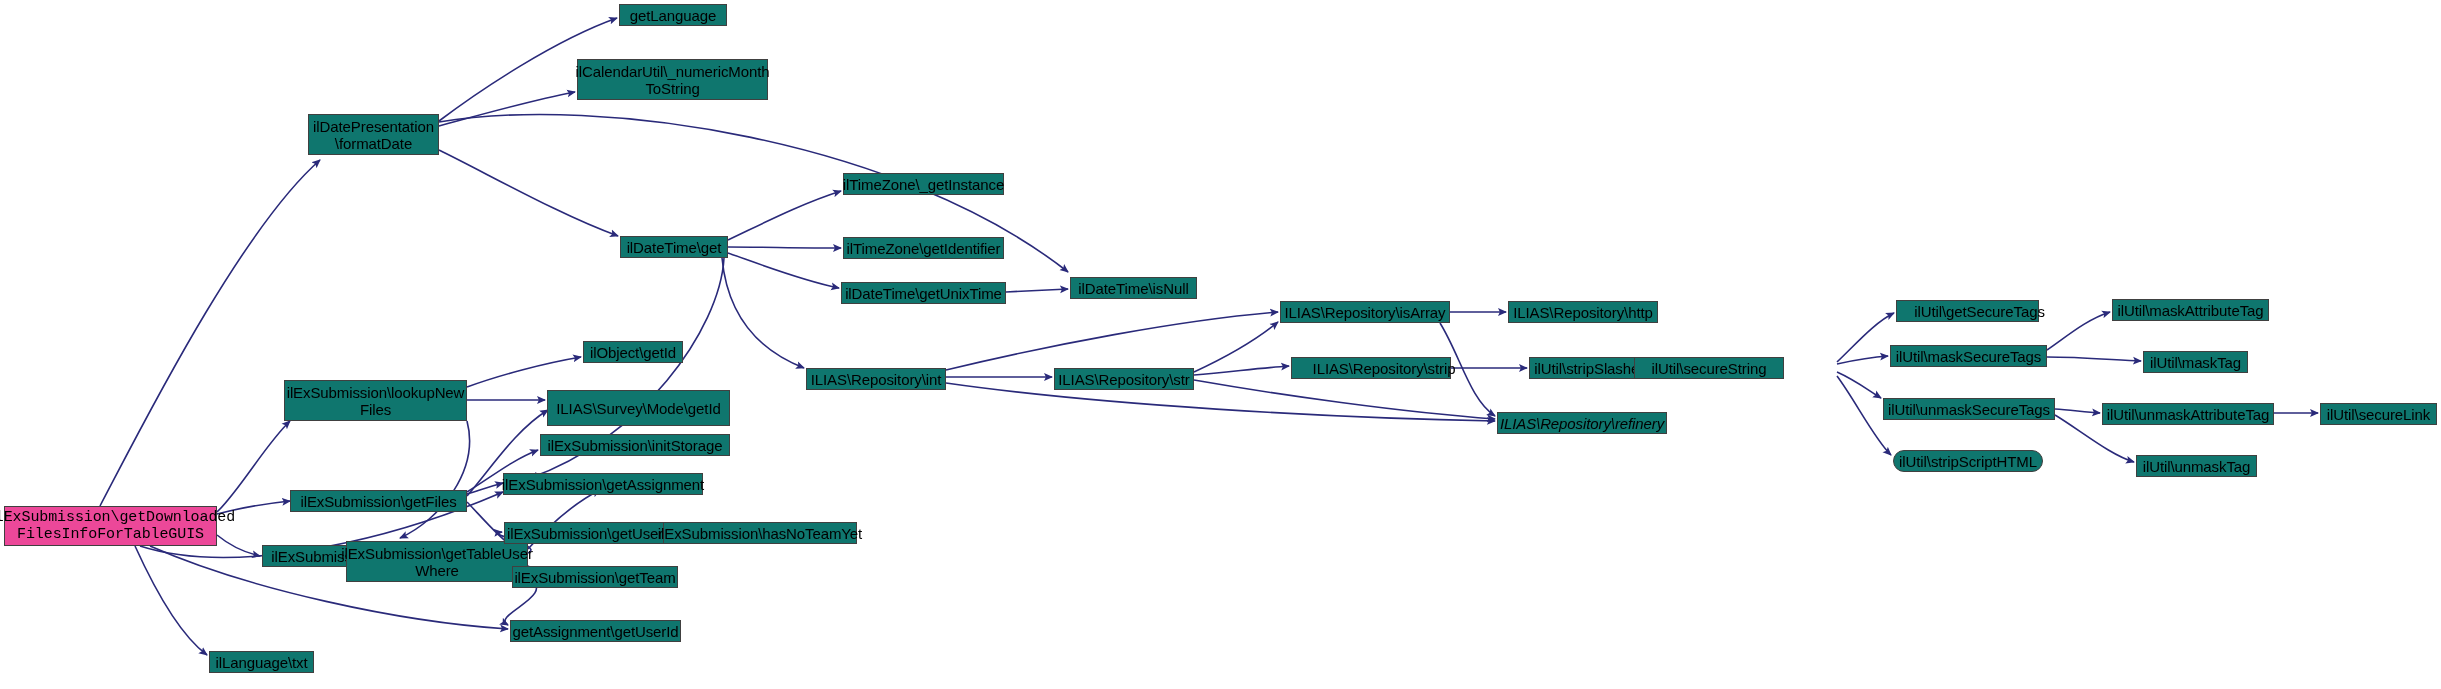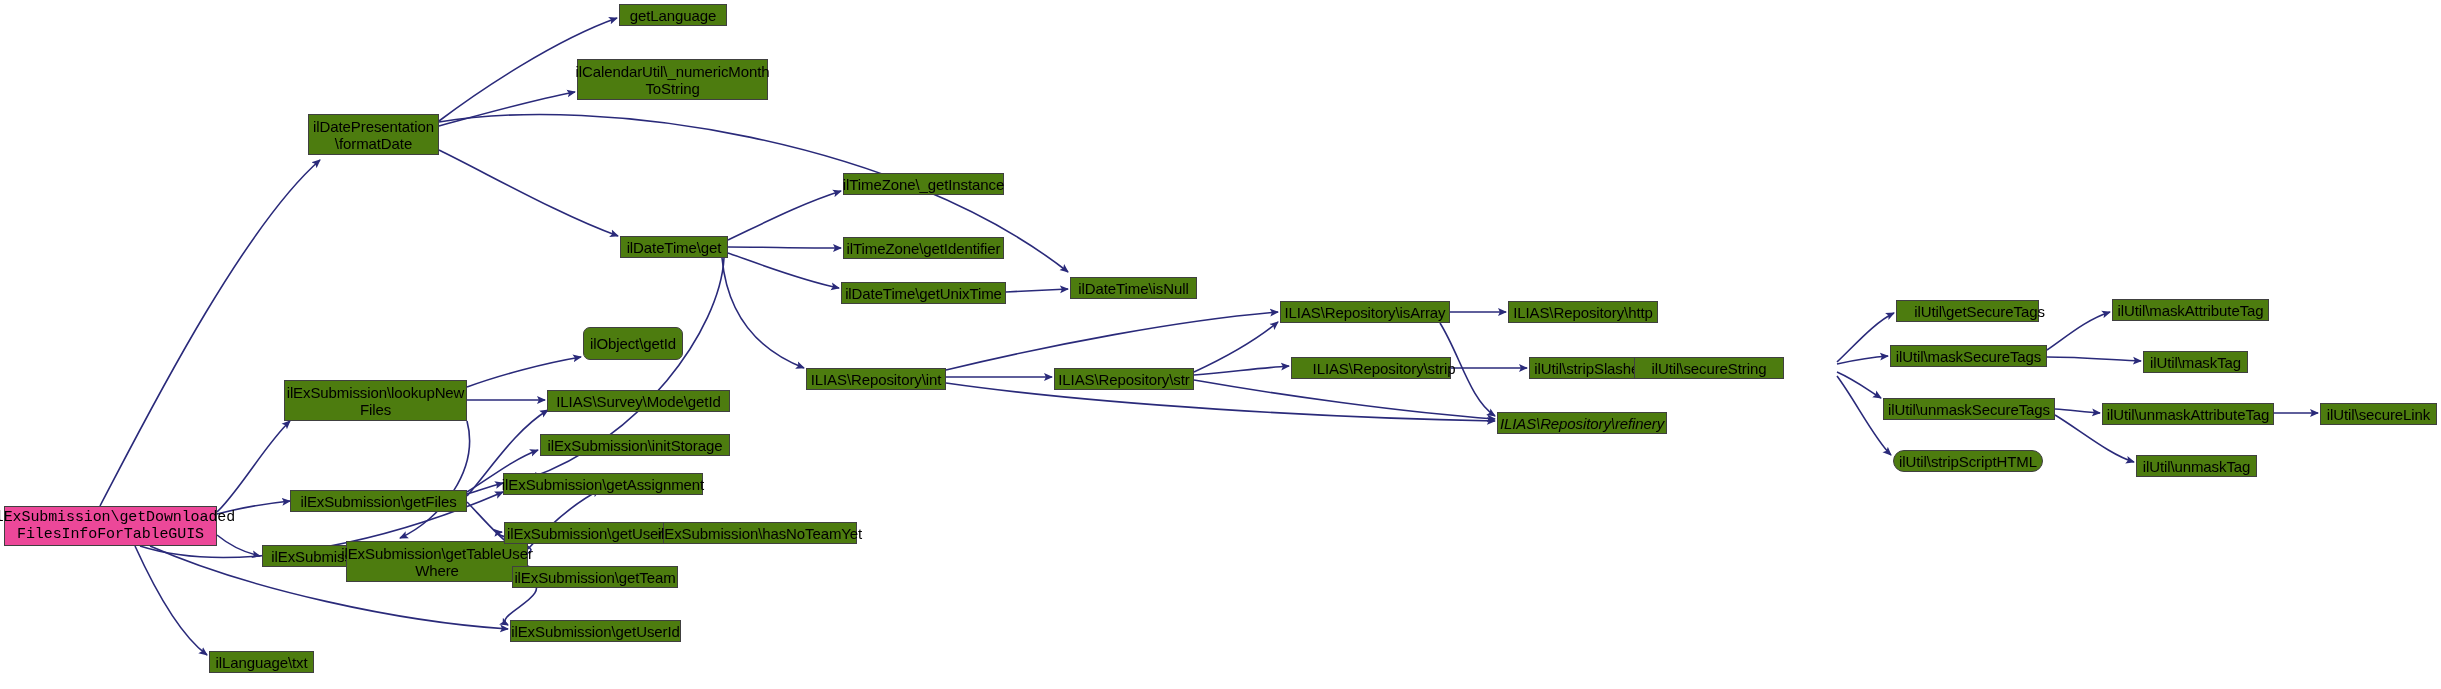--- a/index.html
+++ b/index.html
@@ -20,21 +20,21 @@
     left: 0;
     top: 0;
     width: 2441px;
     height: 689px;
     pointer-events: none;
   }
   .node {
     position: absolute;
     box-sizing: border-box;
     border: 1px solid #404040;
-    background: #4d7c0f;
+    background: #0f766e;
     color: #000000;
     font-size: 15px;
     line-height: 17px;
     display: flex;
     align-items: center;
     justify-content: center;
     text-align: center;
     white-space: pre-line;
     letter-spacing: -0.1px;
     z-index: 2;
@@ -115,31 +115,31 @@
       <div class="node" style="left: 619px; top: 4px; width: 108px; height: 22px;">getLanguage</div>
       <div class="node" style="left: 577px; top: 59px; width: 191px; height: 41px;">ilCalendarUtil\_numericMonth
 ToString</div>
       <div class="node" style="left: 620px; top: 236px; width: 108px; height: 22px;">ilDateTime\get</div>
       <div class="node" style="left: 843px; top: 173px; width: 161px; height: 22px;">ilTimeZone\_getInstance</div>
       <div class="node" style="left: 843px; top: 237px; width: 161px; height: 22px;">ilTimeZone\getIdentifier</div>
       <div class="node" style="left: 841px; top: 282px; width: 165px; height: 22px;">ilDateTime\getUnixTime</div>
       <div class="node" style="left: 1070px; top: 277px; width: 127px; height: 22px;">ilDateTime\isNull</div>
       <div class="node" style="left: 284px; top: 380px; width: 183px; height: 41px;">ilExSubmission\lookupNew
 Files</div>
-      <div class="node" style="left: 583px; top: 327px; width: 100px; height: 33px; border-radius: 7px;">ilObject\getId</div>
-      <div class="node" style="left: 547px; top: 390px; width: 183px; height: 22px;">ILIAS\Survey\Mode\getId</div>
+      <div class="node" style="left: 583px; top: 341px; width: 100px; height: 22px;">ilObject\getId</div>
+      <div class="node" style="left: 547px; top: 390px; width: 183px; height: 36px;">ILIAS\Survey\Mode\getId</div>
       <div class="node" style="left: 540px; top: 434px; width: 190px; height: 22px;">ilExSubmission\initStorage</div>
       <div class="node" style="left: 290px; top: 490px; width: 177px; height: 22px;">ilExSubmission\getFiles</div>
       <div class="node" style="left: 262px; top: 545px; width: 248px; height: 22px;">ilExSubmission\getLastSubmission</div>
       <div class="node" style="left: 346px; top: 541px; width: 182px; height: 41px;">ilExSubmission\getTableUser
 Where</div>
       <div class="node" style="left: 503px; top: 473px; width: 200px; height: 22px;">ilExSubmission\getAssignment</div>
       <div class="node" style="left: 504px; top: 522px; width: 182px; height: 22px;">ilExSubmission\getUserIds</div>
       <div class="node" style="left: 512px; top: 566px; width: 166px; height: 22px;">ilExSubmission\getTeam</div>
-      <div class="node" style="left: 510px; top: 620px; width: 171px; height: 22px;">ilExSubmission\getUserId</div>
+      <div class="node" style="left: 510px; top: 620px; width: 171px; height: 22px;">getAssignment\getUserId</div>
       <div class="node" style="left: 663px; top: 522px; width: 194px; height: 22px;">ilExSubmission\hasNoTeamYet</div>
       <div class="node" style="left: 209px; top: 651px; width: 105px; height: 22px;">ilLanguage\txt</div>
       <div class="node" style="left: 806px; top: 368px; width: 140px; height: 22px;">ILIAS\Repository\int</div>
       <div class="node" style="left: 1054px; top: 368px; width: 140px; height: 22px;">ILIAS\Repository\str</div>
       <div class="node" style="left: 1280px; top: 301px; width: 170px; height: 22px;">ILIAS\Repository\isArray</div>
       <div class="node" style="left: 1291px; top: 357px; width: 160px; height: 22px; padding-left: 26px;">ILIAS\Repository\strip</div>
       <div class="node" style="left: 1508px; top: 301px; width: 150px; height: 22px;">ILIAS\Repository\http</div>
       <div class="node" style="left: 1497px; top: 412px; width: 170px; height: 22px; font-style: italic;">ILIAS\Repository\refinery</div>
       <div class="node" style="left: 1529px; top: 357px; width: 123px; height: 22px;">ilUtil\stripSlashes</div>
       <div class="node" style="left: 1634px; top: 357px; width: 150px; height: 22px;">ilUtil\secureString</div>

